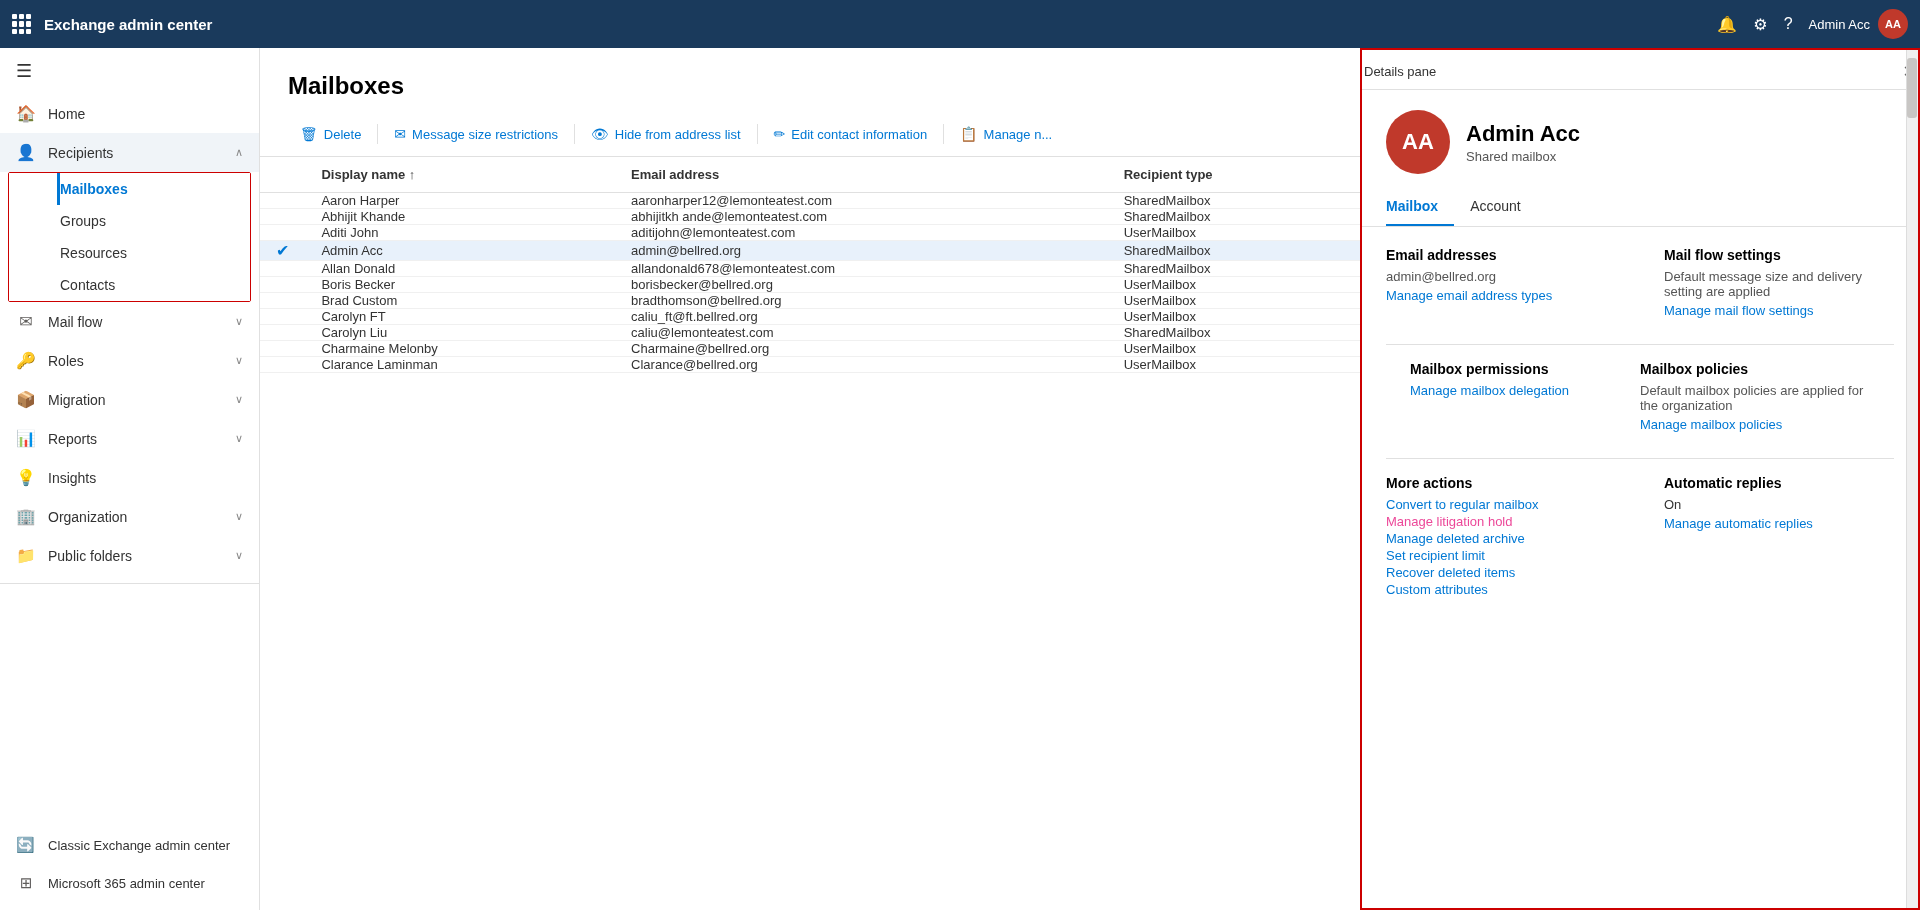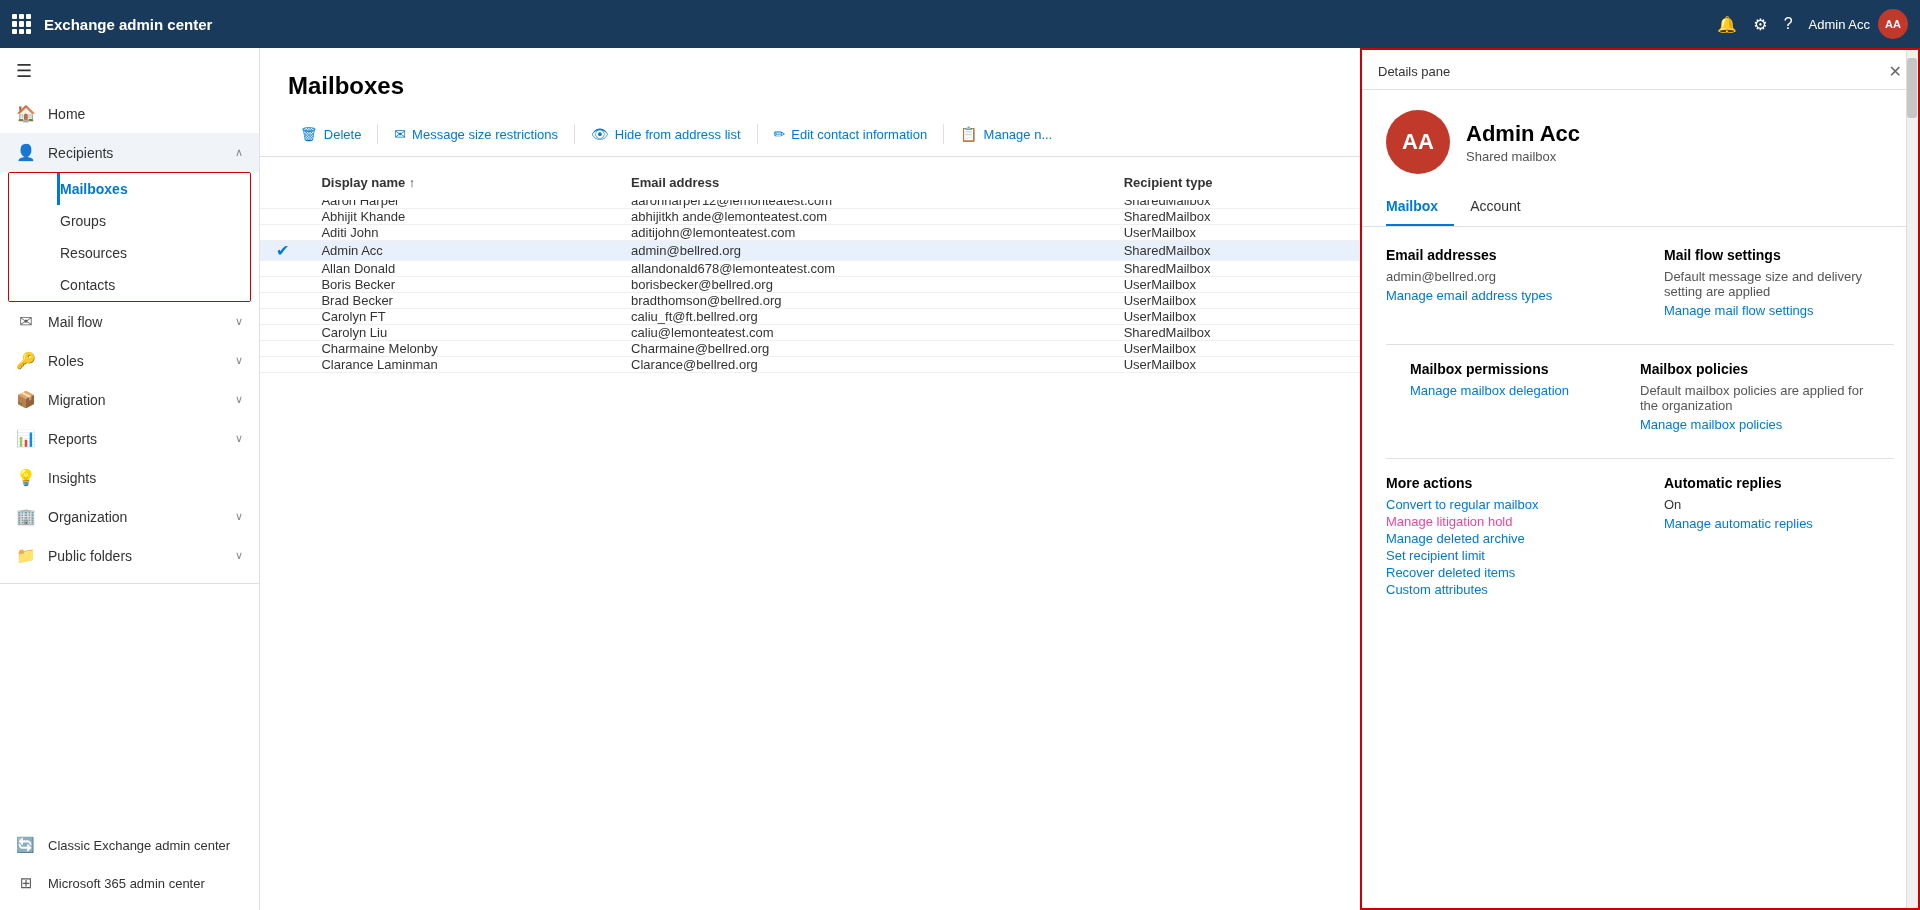--- a/index.html
+++ b/index.html
@@ -113,42 +113,42 @@
     .toolbar-divider { width: 1px; height: 20px; background: #e0e0e0; margin: 0 4px; }
 
     
     .mailboxes-table { flex: 1; overflow-y: auto; }
     table { width: 100%; border-collapse: collapse; }
     thead th {
       text-align: left; padding: 10px 16px;
       font-size: 13px; font-weight: 600; color: #333;
       border-bottom: 1px solid #e0e0e0;
       background: white;
-      position: sticky; top: 8px; z-index: 1;
+      position: sticky; top: 0; z-index: 1;
     }
     tbody tr { border-bottom: 1px solid #f0f0f0; }
     tbody tr.selected { background: #e8f1fb; }
     tbody td { padding: 0 16px; font-size: 13px; color: #333; }
     .check-cell { width: 40px; text-align: center; }
     .check-icon { color: #0078d4; font-size: 16px; }
 
     
     .details-pane {
       width: 560px;
       min-width: 560px;
       background: white;
       border: 2px solid #c00;
       display: flex;
       flex-direction: column;
       overflow: hidden;
       position: relative;
     }
     .details-pane-header {
       display: flex; align-items: center; justify-content: space-between;
-      padding: 12px 16px 8px;
+      padding: 12px 2px 8px;
       border-bottom: 1px solid #e0e0e0;
       font-size: 13px; color: #333;
     }
     .details-close { cursor: pointer; font-size: 16px; color: #666; }
     .details-body { flex: 1; overflow-y: auto; padding: 0; }
     .details-hero { display: flex; align-items: center; gap: 16px; padding: 20px 24px 16px; }
     .details-avatar { width: 64px; height: 64px; border-radius: 50%; background: #c0392b; display: flex; align-items: center; justify-content: center; color: white; font-size: 22px; font-weight: bold; flex-shrink: 0; }
     .details-name { font-size: 22px; font-weight: 700; color: #000; }
     .details-type { font-size: 13px; color: #555; margin-top: 2px; }
     .details-tabs { display: flex; gap: 0; padding: 0 24px; border-bottom: 1px solid #e0e0e0; }
@@ -371,21 +371,21 @@
       
     </td>
     <td>Boris Becker</td>
     <td>borisbecker@bellred.org</td>
     <td>UserMailbox</td>
   </tr>
               <tr>
     <td class="check-cell">
       
     </td>
-    <td>Brad Becker</td>
+    <td>Brad Custom</td>
     <td>bradthomson@bellred.org</td>
     <td>UserMailbox</td>
   </tr>
               <tr>
     <td class="check-cell">
       
     </td>
     <td>Carolyn FT</td>
     <td>caliu_ft@ft.bellred.org</td>
     <td>UserMailbox</td>

